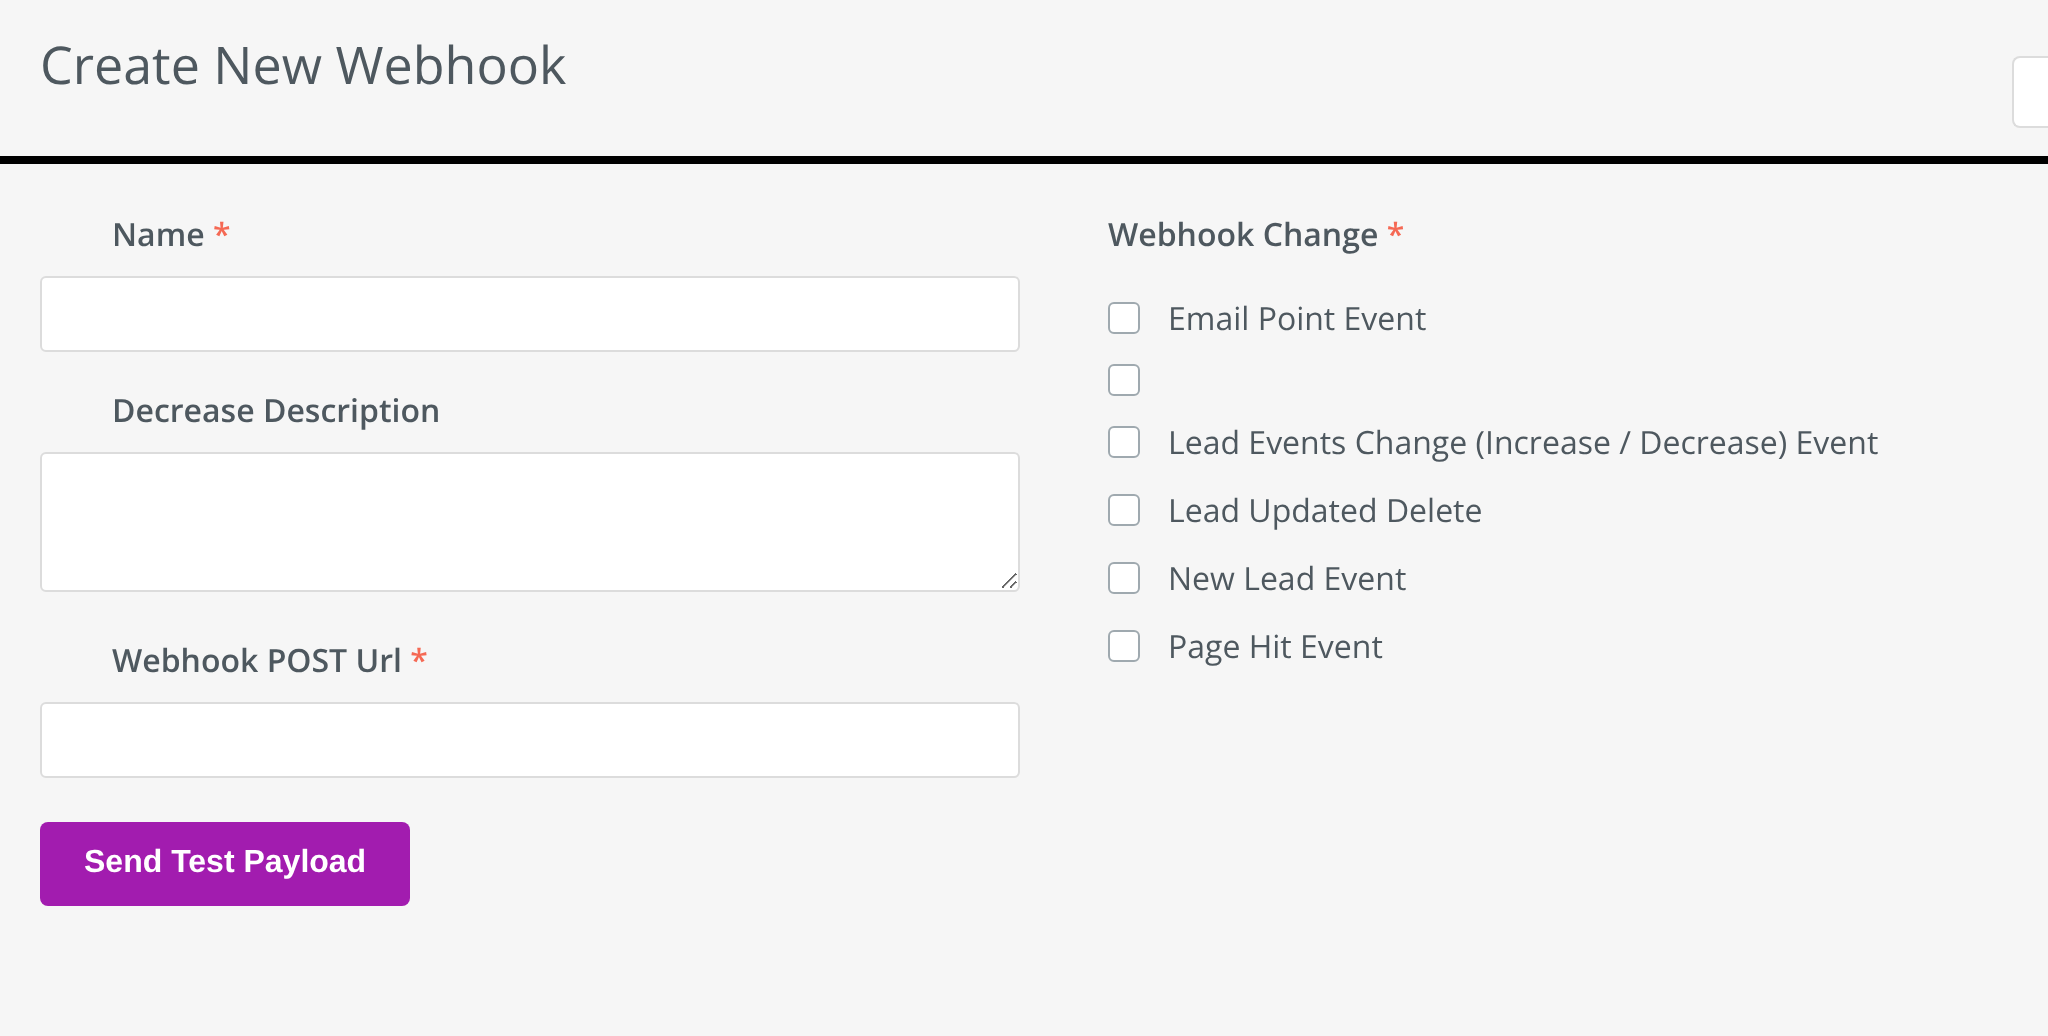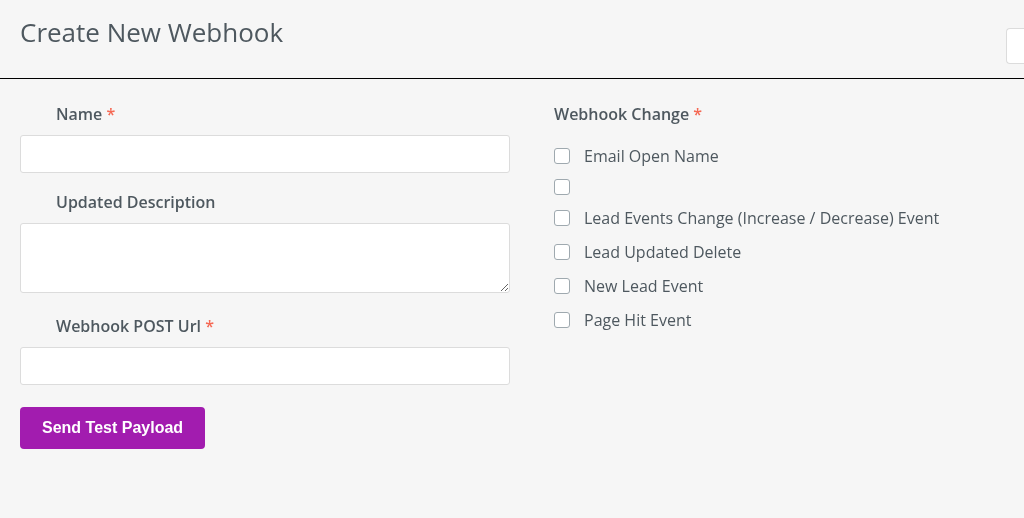--- a/index.html
+++ b/index.html
@@ -6,21 +6,21 @@
     body {
       margin: 0;
       font-family: "Open Sans", "Helvetica Neue", Arial, sans-serif;
       background: #f6f6f6;
       color: #4e585f;
       font-size: 14px;
     }
     .page { width: 1024px; height: 518px; }
     .header {
       padding: 14px 20px 28px 20px;
-      border-bottom: 1px solid #000000;
+      border-bottom: 4px solid #000000;
       position: relative;
     }
     .header h1 {
       margin: 0;
       font-size: 26px;
       font-weight: 400;
       color: #4e585f;
     }
     .header-ghost {
       position: absolute;
@@ -121,21 +121,21 @@
       <div class="form-group">
         <label>
           <span>Name</span>
           <span class="required">*</span>
         </label>
         <input type="text" value="" style="">
       </div>
 
       <div class="form-group">
         <label>
-          <span>Updated Description</span>
+          <span>Decrease Description</span>
         </label>
         <textarea style=""></textarea>
       </div>
 
       <div class="form-group">
         <label>
           <span>Webhook POST Url</span>
           <span class="required">*</span>
         </label>
         <input type="text" value="" style="">
@@ -148,21 +148,21 @@
     <div class="col-right">
 
       <div class="section-label">
         <span>Webhook Change</span>
         <span class="required">*</span>
       </div>
 
       <div id="events-list">
           <div class="event-row">
             <input type="checkbox" style="">
-            <span>Email Open Name</span>
+            <span>Email Point Event</span>
           </div>
           <div class="event-row">
             <input type="checkbox" style="">
           </div>
           <div class="event-row">
             <input type="checkbox" style="">
             <span>Lead Events Change (Increase / Decrease) Event</span>
           </div>
           <div class="event-row">
             <input type="checkbox" style="">

